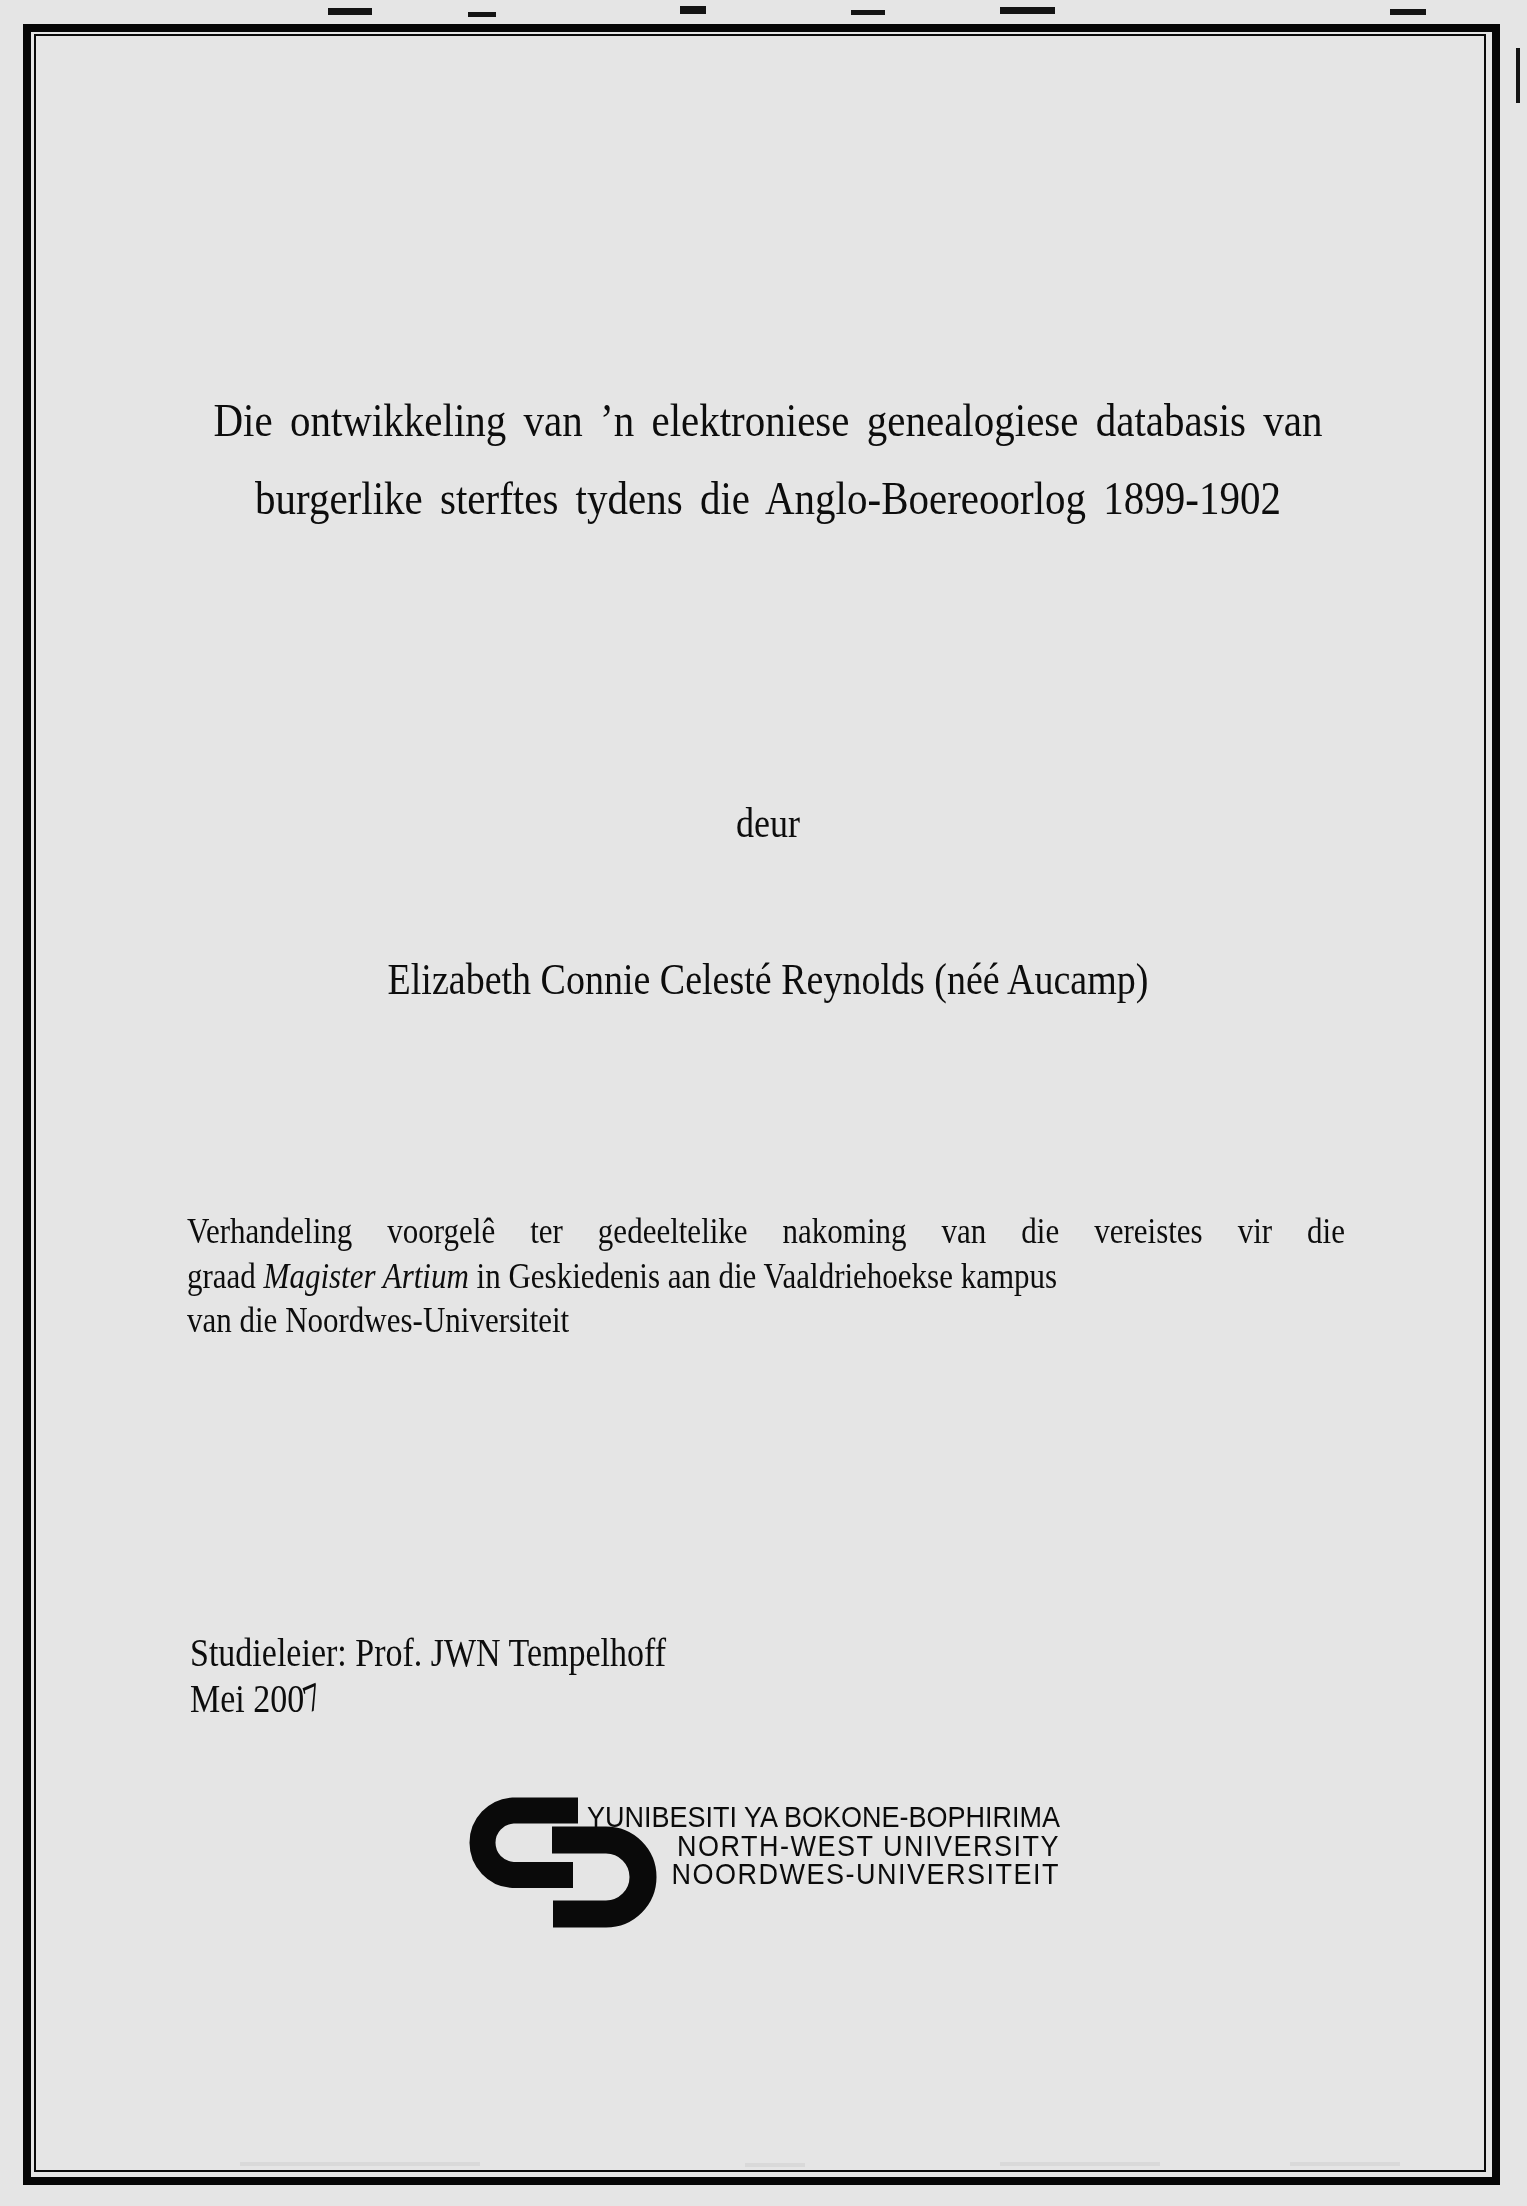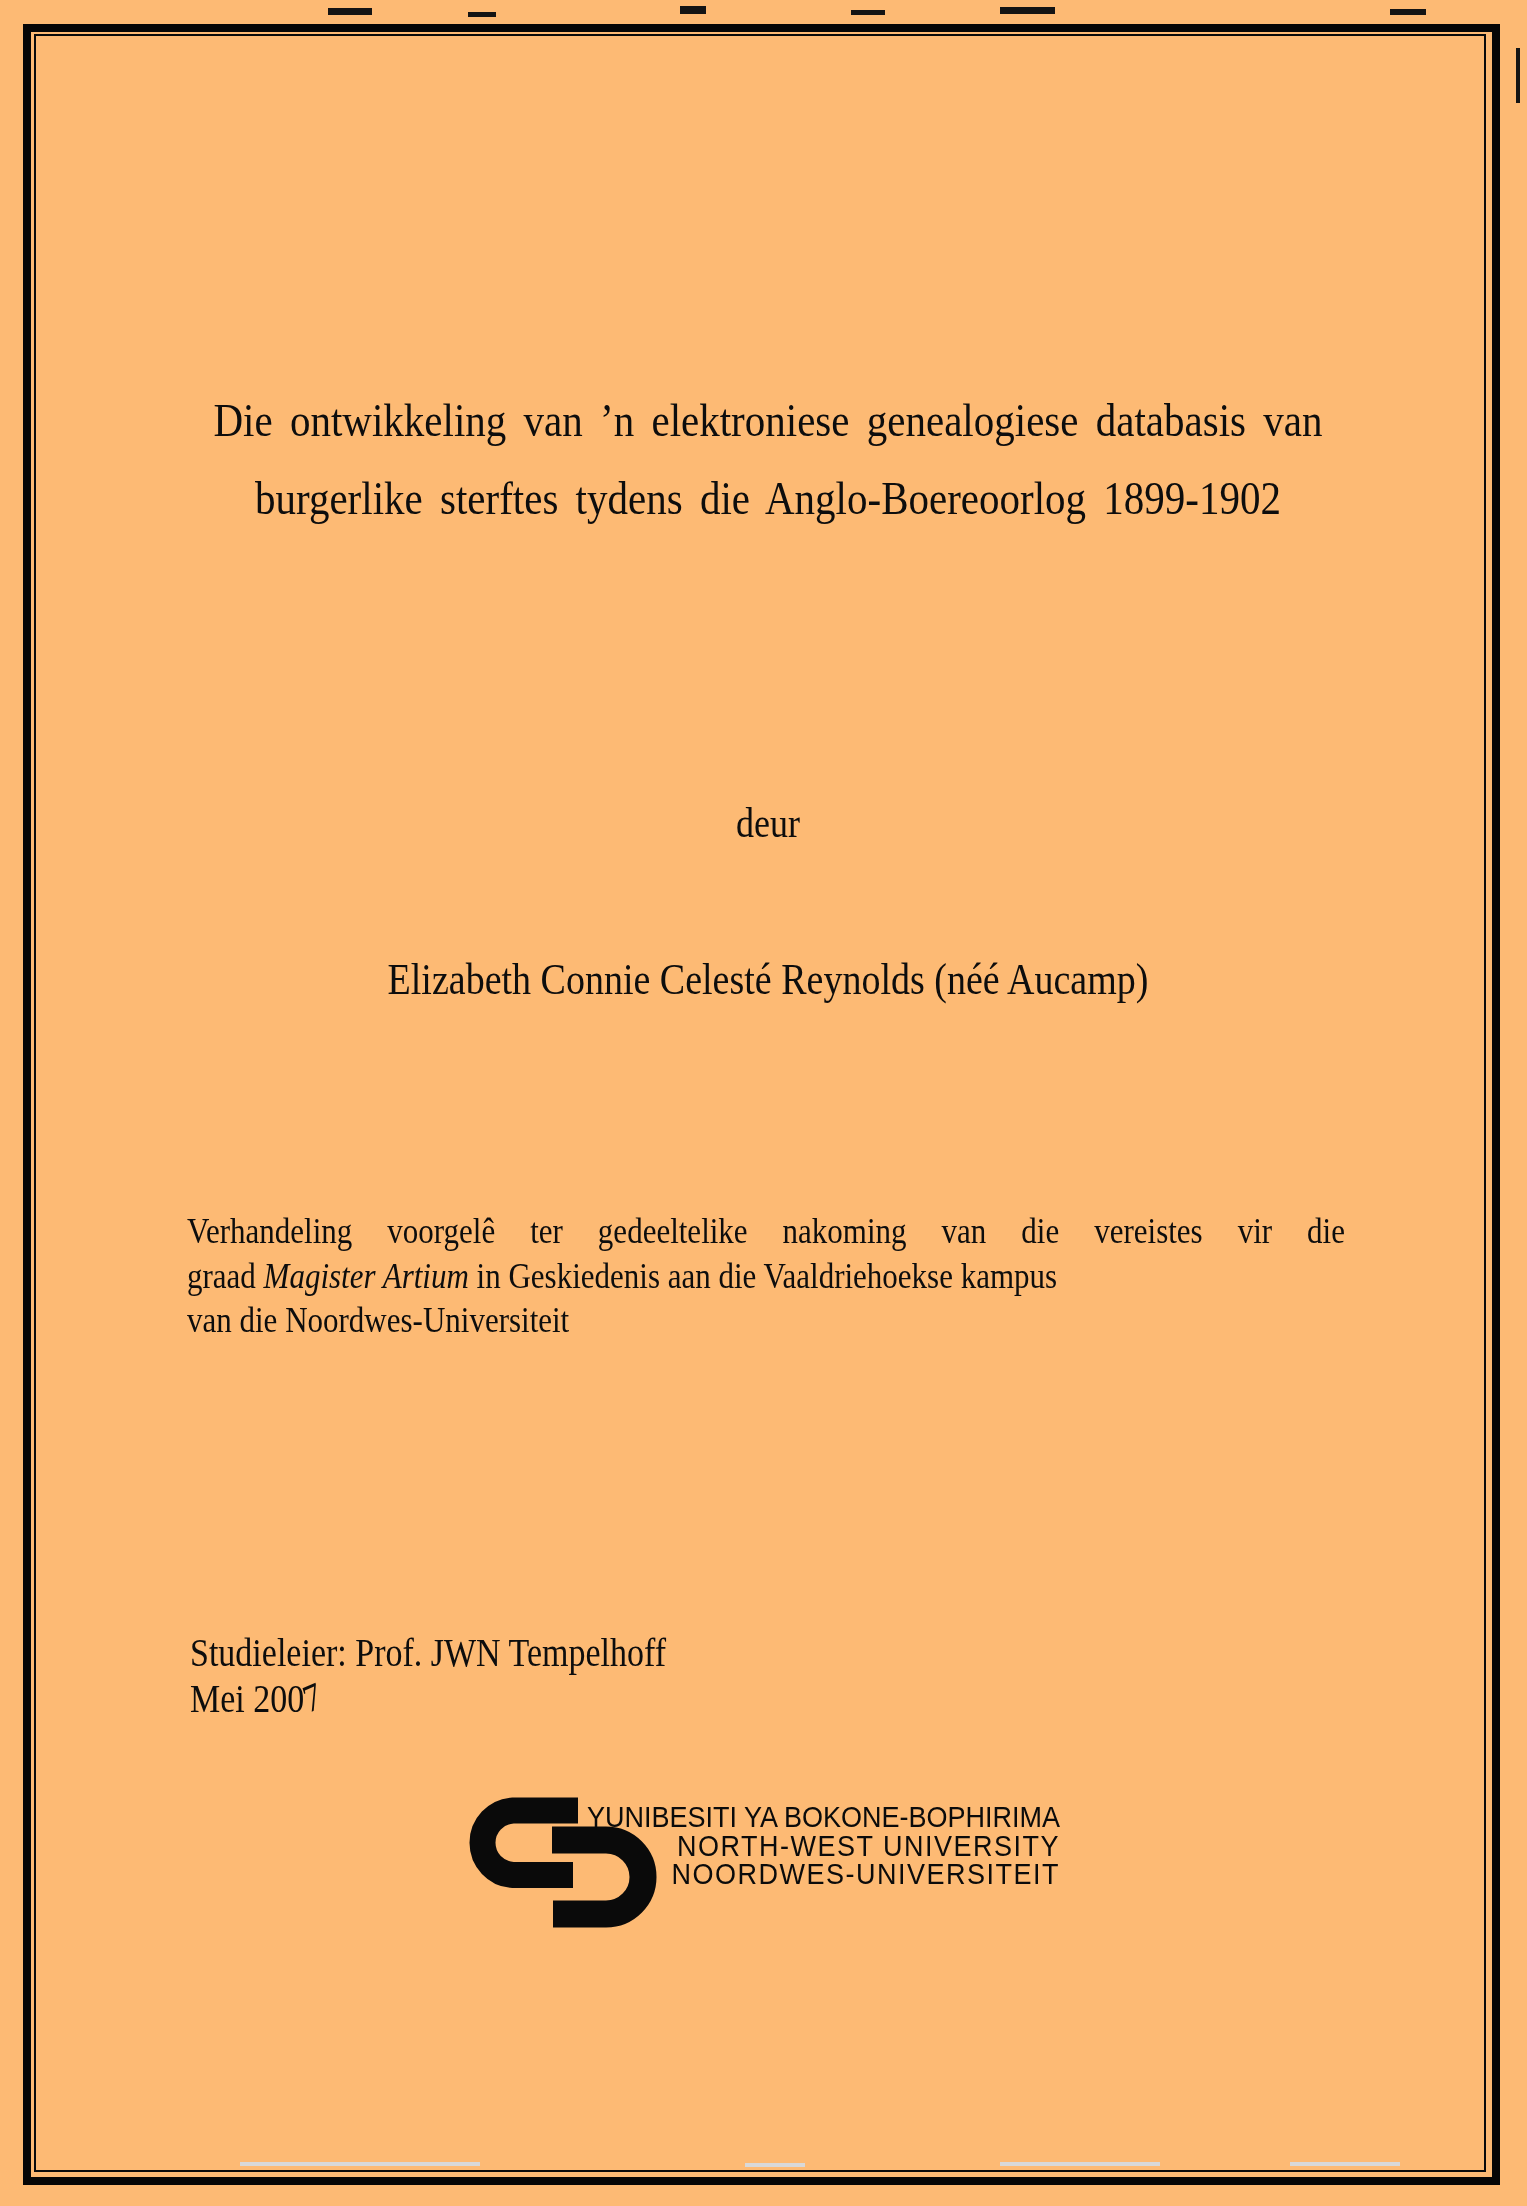--- a/index.html
+++ b/index.html
@@ -4,21 +4,21 @@
 <style>
   html, body {
     margin: 0;
     padding: 0;
     background: #ffffff;
   }
   .page {
     position: relative;
     width: 1527px;
     height: 2206px;
-    background: #fdba74;
+    background: #e5e5e5;
     font-family: "Liberation Serif", serif;
     color: #0d0d0d;
     overflow: hidden;
   }
   
   .frame-outer {
     position: absolute;
     left: 23px; top: 24px;
     width: 1477px; height: 2161px;
     box-sizing: border-box;

